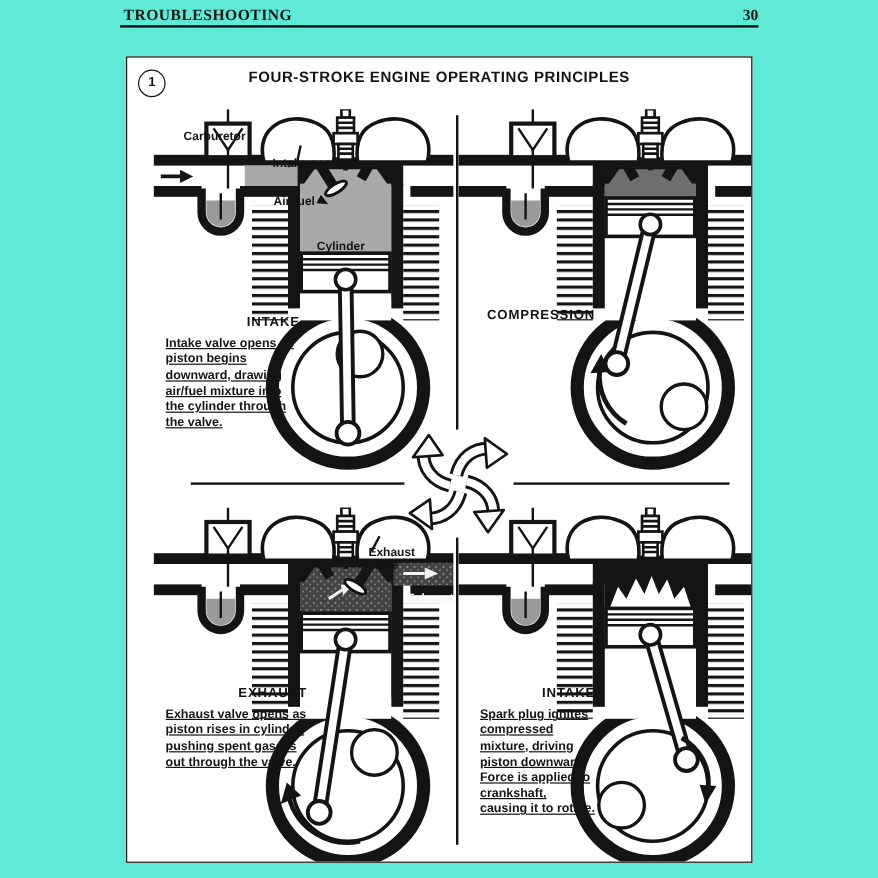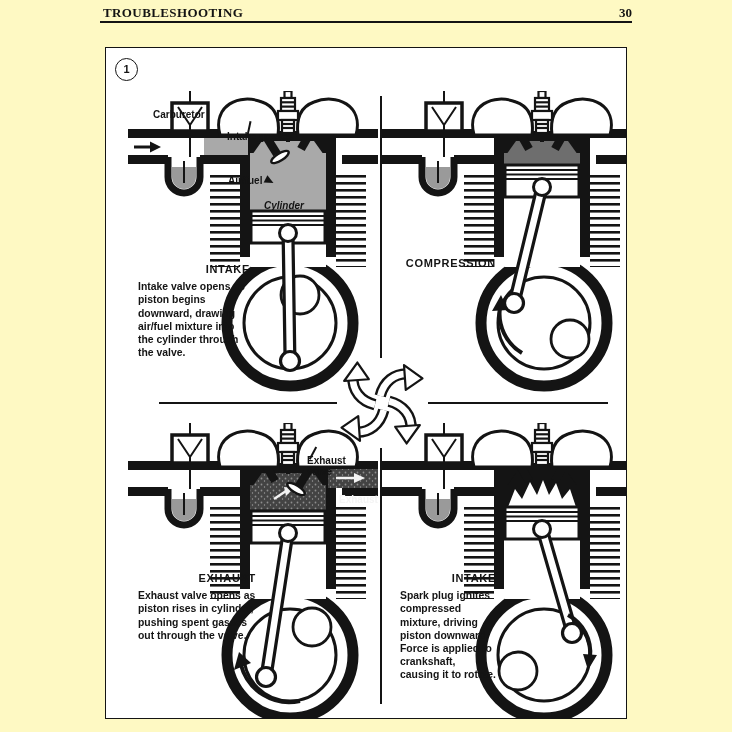--- a/index.html
+++ b/index.html
@@ -1,51 +1,52 @@
 <!DOCTYPE html>
 <html><head>
 <meta charset="utf-8">
 <style>
   html,body{margin:0;padding:0;background:#e8e8e8;}
-  #page{position:relative;width:732px;height:732px;margin:0 auto;background:#fef9c3;
+  #page{position:relative;width:732px;height:732px;margin:0 auto;background:#5eead4;
         font-family:"Liberation Sans",sans-serif;color:#141414;overflow:hidden;}
   
   .hdr-title{position:absolute;left:103px;top:5px;font:700 13px/1.2 "Liberation Serif",serif;letter-spacing:.4px;}
   .hdr-page{position:absolute;right:100px;top:5px;font:700 13px/1.2 "Liberation Serif",serif;}
   .hdr-rule{position:absolute;left:100px;top:21px;width:532px;height:2px;background:#141414;}
   
   .figure-box{position:absolute;left:105px;top:47px;width:520px;height:670px;border:1.6px solid #141414;overflow:hidden;background:#fff;}
   .fig-badge{position:absolute;left:9px;top:10px;width:21px;height:21px;border:1.6px solid #141414;border-radius:50%;
              font:700 11px/21px "Liberation Sans",sans-serif;text-align:center;}
   .fig-title{position:absolute;left:0;right:0;top:9px;text-align:center;font:700 12.5px/1.2 "Liberation Sans",sans-serif;letter-spacing:.5px;}
   .eng{position:absolute;width:250px;height:310px;}
   .div-line{position:absolute;background:#141414;}
   .stroke-block{position:absolute;}
   .stroke-head{font:700 11px/1.2 "Liberation Sans",sans-serif;letter-spacing:.7px;margin-bottom:4px;text-align:right;}
-  .stroke-body{font:700 10.4px/1.27 "Liberation Sans",sans-serif;}
+  .stroke-body{font:700 10.4px/1.27 "Liberation Sans",sans-serif;text-decoration:underline;}
   .dlabel{position:absolute;font:700 10px/1.08 "Liberation Sans",sans-serif;white-space:nowrap;margin-top:24px;}
   .dlabel.wrap{white-space:normal;}
   .leader{position:absolute;width:1.6px;background:#141414;}
   .af-arrow{display:inline-block;width:0;height:0;border-left:9px solid #141414;border-top:4px solid transparent;
             border-bottom:4px solid transparent;transform:rotate(28deg);margin-left:3px;vertical-align:middle;}
   .gas-label{color:#f4f4f4;}
   svg{display:block;}
 </style>
 </head>
 <body>
 
 <div id="page">
 
   <div class="hdr-title">TROUBLESHOOTING</div>
   <div class="hdr-page">30</div>
   <div class="hdr-rule"></div>
 
   <div class="figure-box">
 
     <div class="fig-badge">1</div>
+    <div class="fig-title">FOUR-STROKE ENGINE OPERATING PRINCIPLES</div>
 
     <div class="div-line" style="left:274px;top:48px;width:1.6px;height:262px;"></div>
     <div class="div-line" style="left:274px;top:400px;width:1.6px;height:256px;"></div>
     <div class="div-line" style="left:53px;top:354px;width:178px;height:1.6px;"></div>
     <div class="div-line" style="left:322px;top:354px;width:180px;height:1.6px;"></div>
 
     <svg class="eng" style="left:22px;top:43px;" viewBox="0 0 250 310">
       <defs>
         <pattern id="fins" width="10" height="7" patternUnits="userSpaceOnUse">
           <rect width="10" height="2.6" fill="#141414"></rect>
@@ -215,22 +216,22 @@
           <path d="M-2,-8 C2,-24 14,-34 30,-33" stroke="#141414" stroke-width="13" fill="none"></path>
           <path d="M-2,-8 C2,-24 14,-34 30,-33" stroke="#fff" stroke-width="7.5" fill="none"></path>
           <polygon points="25,-43 46,-28 27,-15" fill="#fff" stroke="#141414" stroke-width="2.5"></polygon>
         </g>
       </g>
     </svg>
 
     <div class="dlabel" style="left:47px;top:38px;">Carburetor</div>
     <div class="dlabel" style="left:121px;top:60px;">Intake gasses</div>
     <div class="leader" style="left:142px;top:73px;height:15px;transform:rotate(12deg);"></div>
-    <div class="dlabel" style="left:122px;top:104px;"><span>Air/fuel</span><span class="af-arrow"></span></div>
-    <div class="dlabel" style="left:158px;top:129px;font-style:italic;">Cylinder</div>
+    <div class="dlabel" style="left:122px;top:92px;"><span>Air/fuel</span><span class="af-arrow"></span></div>
+    <div class="dlabel" style="left:158px;top:129px;">Cylinder</div>
     <div class="dlabel wrap" style="left:201px;top:384px;width:48px;">Exhaust valve</div>
     <div class="leader" style="left:206px;top:398px;height:14px;transform:rotate(28deg);"></div>
     <div class="dlabel gas-label" style="left:233px;top:423px;">Exhaust</div>
 
     <div class="stroke-block" style="left:32px;top:215px;width:112px;">
       <div class="stroke-head">INTAKE</div>
       <div class="stroke-body">Intake valve opens as piston begins downward, drawing air/fuel mixture into the cylinder through the valve.</div>
     </div>
     <div class="stroke-block" style="left:294px;top:209px;width:96px;">
       <div class="stroke-head">COMPRESSION</div>

